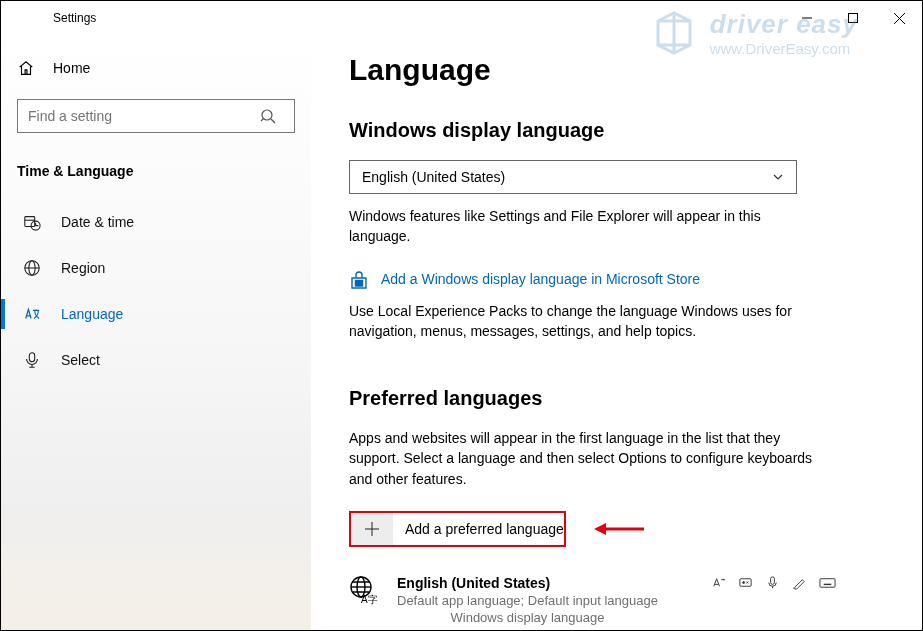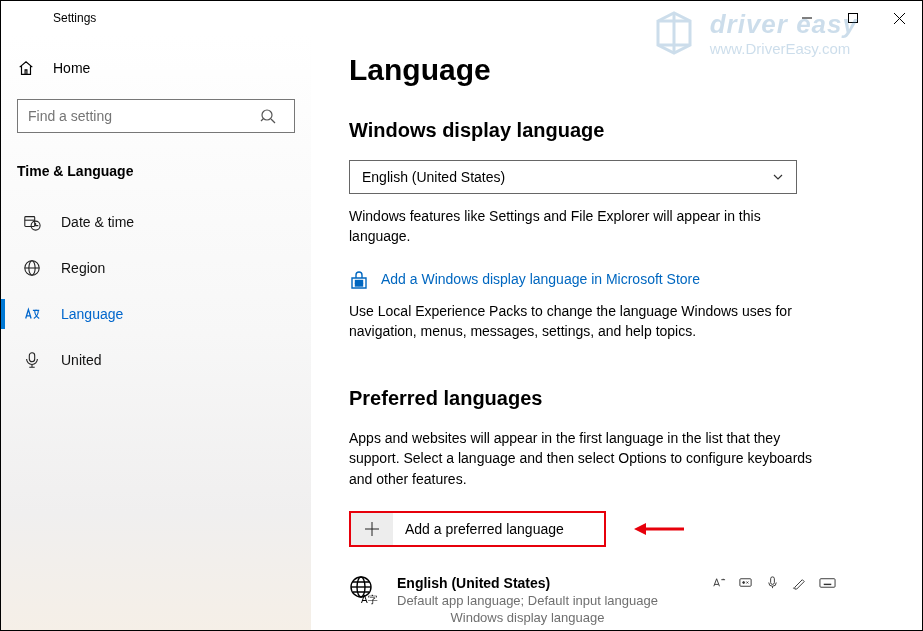--- a/index.html
+++ b/index.html
@@ -24,21 +24,21 @@
   .main { flex: 1; padding: 18px 38px 0 38px; overflow: hidden; }
   .page-title { font-size: 30px; font-weight: 600; margin-bottom: 32px; }
   .sub-heading { font-size: 20px; font-weight: 600; margin-bottom: 18px; }
   .dropdown { width: 448px; height: 34px; border: 1px solid #666; display: flex; align-items: center; padding: 0 12px; font-size: 14px; margin-bottom: 12px; justify-content: space-between; }
   .desc { font-size: 14px; color: #000; max-width: 450px; line-height: 1.45; margin-bottom: 24px; }
   .desc2 { font-size: 14px; color: #000000; max-width: 480px; line-height: 1.45; margin-bottom: 22px; }
   .store-row { display: flex; align-items: flex-start; gap: 12px; margin-bottom: 10px; }
   .store-link { color: #0067c0; font-size: 14px; }
   .store-icon { color: #0067c0; }
   .add-lang-row { display: flex; align-items: center; gap: 28px; }
-  .add-lang-btn { width: 257px; height: 36px; border: 2.5px solid #e7000b; display: flex; align-items: center; }
+  .add-lang-btn { width: 217px; height: 36px; border: 2.5px solid #e7000b; display: flex; align-items: center; }
   .plus-box { width: 42px; height: 100%; background: #ededed; display: flex; align-items: center; justify-content: center; font-size: 20px; color: #222; }
   .add-lang-label { padding-left: 12px; font-size: 14px; }
   .arrow-annot { color: #e7000b; font-size: 26px; font-weight: bold; }
   .lang-item { display: flex; gap: 18px; margin-top: 28px; }
   .globe-icon { flex-shrink: 0; color: #0c4a6e; }
   .lang-meta { display: flex; flex-direction: column; gap: 2px; }
   .lang-name { font-size: 14px; font-weight: 600; }
   .lang-sub { font-size: 13px; color: #6f6f6f; text-align: center; }
   .feat-icons { position: absolute; right: 48px; display: flex; gap: 12px; font-size: 13px; }
   .watermark { position: absolute; top: 6px; right: 64px; opacity: 0.28; pointer-events: none; display: flex; align-items: center; gap: 10px; }
@@ -130,21 +130,21 @@
       <span>Language</span>
     </div>
 
     <div class="nav-item">
       <span class="nav-icon">
         <svg width="18" height="18" viewBox="0 0 20 20" fill="none" stroke="#222" stroke-width="1.2">
             <rect x="7" y="2" width="6" height="10" rx="3"></rect>
             <path d="M4 9 a6 6 0 0 0 12 0 M10 15 V18 M7 18 H13"></path>
           </svg>
       </span>
-      <span>United</span>
+      <span>Select</span>
     </div>
   </div>
 
   <div class="main">
     <div class="page-title">Language</div>
 
     <div class="sub-heading">Windows display language</div>
     <div class="dropdown">
       <span>English (United States)</span>
       <span>

